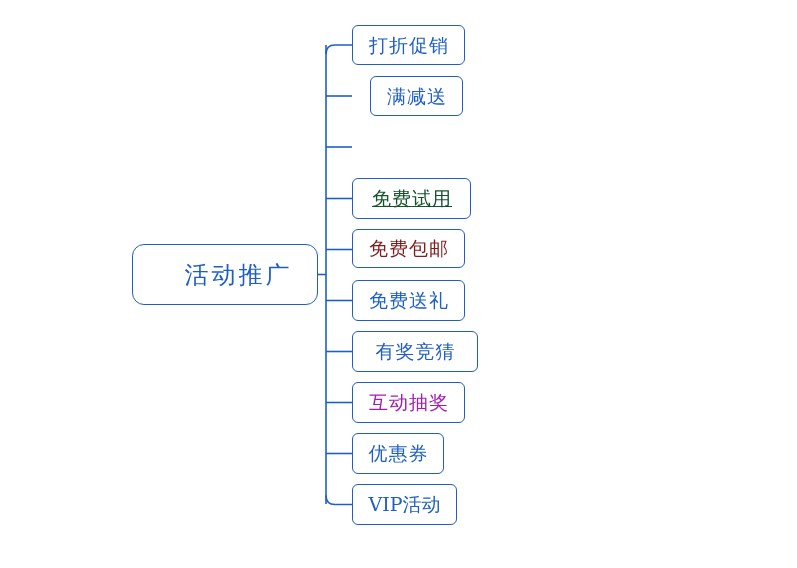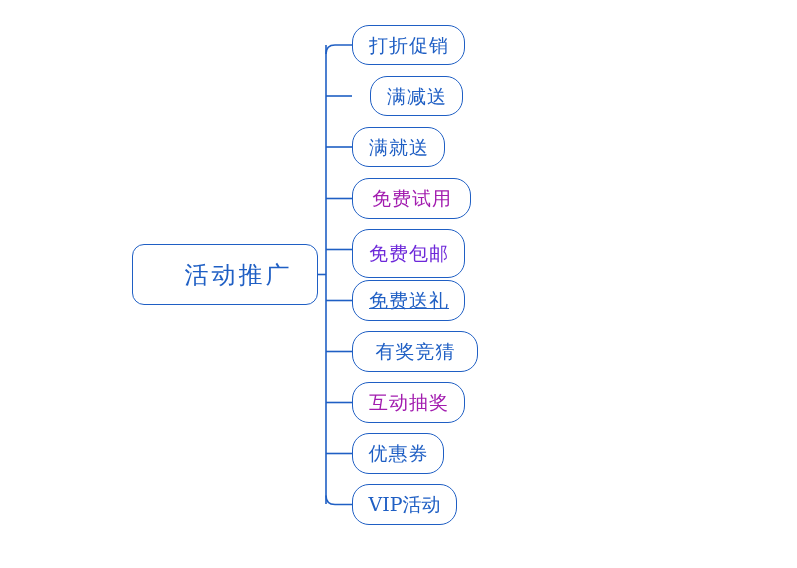--- a/index.html
+++ b/index.html
@@ -23,21 +23,21 @@
     position: absolute;
     left: 0;
     top: 0;
     width: 797px;
     height: 568px;
   }
   .node {
     position: absolute;
     box-sizing: border-box;
     border: 1.4px solid #1f5fc4;
-    border-radius: 17px;
+    border-radius: 6px;
     background: #ffffff;
     color: #1f5fc4;
     display: flex;
     align-items: center;
     justify-content: center;
     white-space: nowrap;
     line-height: 1;
   }
   .node-root {
     font-size: 24px;
@@ -69,22 +69,21 @@
       <path d="M 326 198.5 L 352 198.5" fill="none" stroke="#1f5fc4" stroke-width="1.6" stroke-linecap="butt"></path>
       <path d="M 326 249.5 L 352 249.5" fill="none" stroke="#1f5fc4" stroke-width="1.6" stroke-linecap="butt"></path>
       <path d="M 326 300.5 L 352 300.5" fill="none" stroke="#1f5fc4" stroke-width="1.6" stroke-linecap="butt"></path>
       <path d="M 326 351.5 L 352 351.5" fill="none" stroke="#1f5fc4" stroke-width="1.6" stroke-linecap="butt"></path>
       <path d="M 326 402.5 L 352 402.5" fill="none" stroke="#1f5fc4" stroke-width="1.6" stroke-linecap="butt"></path>
       <path d="M 326 453.5 L 352 453.5" fill="none" stroke="#1f5fc4" stroke-width="1.6" stroke-linecap="butt"></path>
       <path d="M 326 495.5 Q 326 504.5 335 504.5 L 352 504.5" fill="none" stroke="#1f5fc4" stroke-width="1.6" stroke-linecap="butt"></path>
     </svg>
 <div class="node node-child" style="left: 352px; top: 25px; width: 113px; height: 40px; border-color: rgb(31, 95, 196); color: rgb(31, 95, 196);">打折促销</div>
     <div class="node node-child" style="left: 370px; top: 76px; width: 93px; height: 40px; border-color: rgb(31, 95, 196); color: rgb(31, 95, 196);">满减送</div>
-    <div class="node node-child" style="left: 352px; top: 127px; width: 93px; height: 40px; border-color: rgb(31, 95, 196); color: rgb(31, 95, 196);">满就送</div>
-    <div class="node node-child" style="left: 352px; top: 178px; width: 119px; height: 41px; border-color: rgb(31, 95, 196); color: #a21caf;">免费试用</div>
-    <div class="node node-child" style="left: 352px; top: 229px; width: 113px; height: 49px; border-color: rgb(31, 95, 196); color: #6d28d9;">免费包邮</div>
-    <div class="node node-child" style="left: 352px; top: 280px; width: 113px; height: 41px; border-color: rgb(31, 95, 196); color: rgb(31, 95, 196); text-decoration: underline;">免费送礼</div>
+    <div class="node node-child" style="left: 352px; top: 178px; width: 119px; height: 41px; border-color: rgb(31, 95, 196); color: #14532d; text-decoration: underline;">免费试用</div>
+    <div class="node node-child" style="left: 352px; top: 229px; width: 113px; height: 39px; border-color: rgb(31, 95, 196); color: #7f1d1d;">免费包邮</div>
+    <div class="node node-child" style="left: 352px; top: 280px; width: 113px; height: 41px; border-color: rgb(31, 95, 196); color: rgb(31, 95, 196);">免费送礼</div>
     <div class="node node-child" style="left: 352px; top: 331px; width: 126px; height: 41px; border-color: rgb(31, 95, 196); color: rgb(31, 95, 196);">有奖竞猜</div>
     <div class="node node-child" style="left: 352px; top: 382px; width: 113px; height: 41px; border-color: rgb(31, 95, 196); color: #a21caf;">互动抽奖</div>
     <div class="node node-child latin-lead" style="left: 352px; top: 484px; width: 105px; height: 41px; border-color: rgb(31, 95, 196); color: rgb(31, 95, 196);">VIP活动</div>
     <div class="node node-child" style="left: 352px; top: 433px; width: 92px; height: 41px; border-color: rgb(31, 95, 196); color: rgb(31, 95, 196);">优惠券</div>
     <div class="node node-root" style="left: 132px; top: 244px; width: 186px; height: 61px; border-color: rgb(31, 95, 196); color: rgb(31, 95, 196); padding-left: 24px;">活动推广</div>
   </div>
 
 </body></html>

